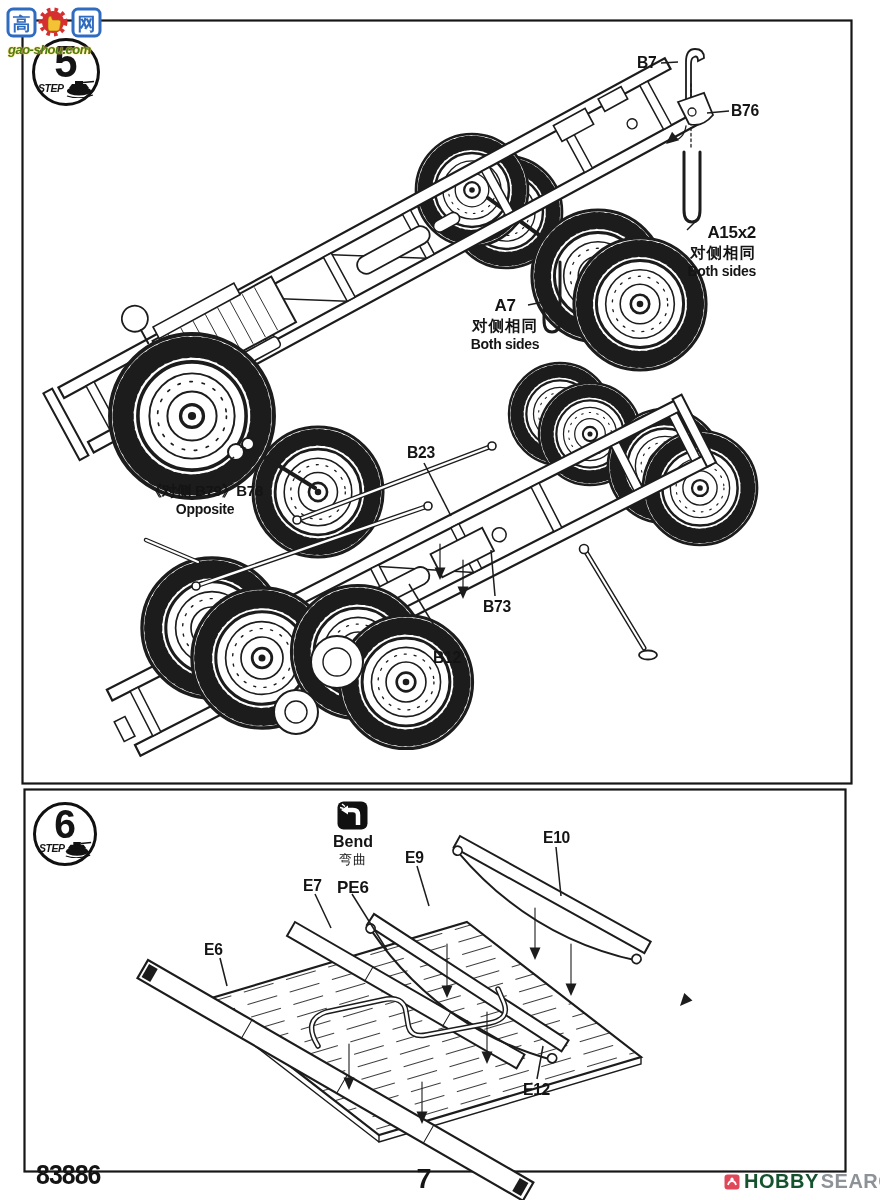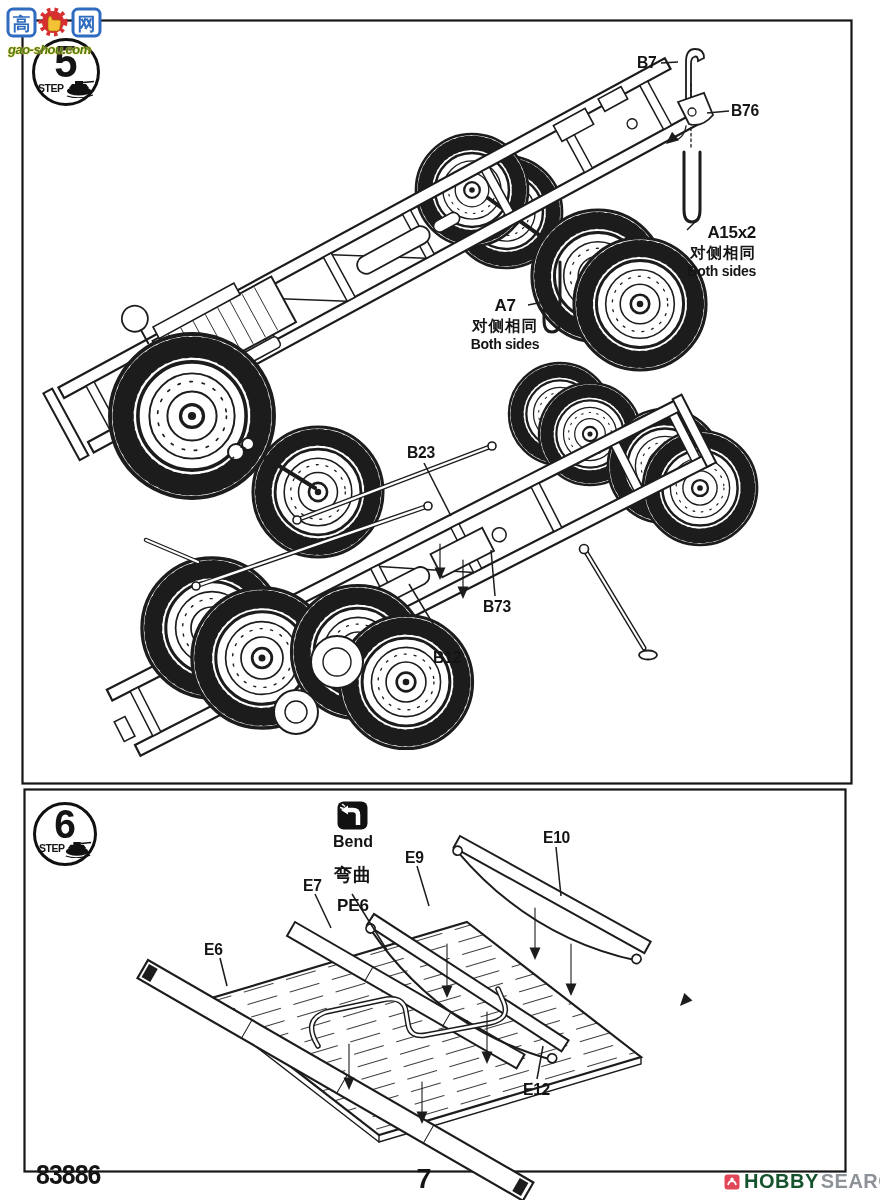--- a/index.html
+++ b/index.html
@@ -9,26 +9,26 @@
   .lbl{position:absolute;font-weight:bold;font-size:17px;letter-spacing:-0.3px;
        white-space:nowrap;transform:scaleX(0.92);transform-origin:left top;line-height:1.05;}
   .lbl-block{position:absolute;text-align:center;font-weight:bold;line-height:1.25;}
   .lbl-block .part{font-size:17px;letter-spacing:-0.3px;}
   .lbl-block .cn{font-size:15.5px;font-weight:600;letter-spacing:1px;}
   .lbl-block .en{font-size:14px;letter-spacing:-0.3px;}
   .badge{position:absolute;width:62px;height:62px;border:3.5px solid #101010;border-radius:50%;
          background:#fff;z-index:5;}
   .badge .num{position:absolute;top:-4px;left:0;right:0;text-align:center;
               font-size:44px;font-weight:bold;transform:scaleX(0.95);}
-  .badge .stp{position:absolute;left:3px;bottom:9px;font-size:10.5px;font-weight:bold;letter-spacing:-0.5px;}
+  .badge .stp{position:absolute;left:3px;bottom:9px;font-size:10.5px;font-weight:bold;letter-spacing:-0.5px;font-style:italic;}
   .badge .tank{position:absolute;right:1px;bottom:5px;}
   .bend-icon{position:absolute;left:337px;top:801px;z-index:4;}
   .bend-block{position:absolute;left:318px;top:833px;width:70px;text-align:center;font-weight:bold;z-index:4;}
   .bend-block .b-en{font-size:16px;font-weight:600;letter-spacing:0;}
-  .bend-block .b-cn{font-size:18px;font-weight:700;letter-spacing:1px;margin-top:12px;}
+  .bend-block .b-cn{font-size:13px;font-weight:400;letter-spacing:1px;}
   .bend-block .b-part{font-size:17px;margin-top:9px;}
   .footer-kit{position:absolute;left:36px;top:1160px;font-size:27px;font-weight:bold;
               letter-spacing:-1px;transform:scaleX(0.92);transform-origin:left top;}
   .footer-page{position:absolute;left:404px;top:1164px;width:40px;text-align:center;
                font-size:27px;font-weight:bold;}
   .gaoshou{position:absolute;left:6px;top:6px;z-index:6;width:110px;}
   .gaoshou .url{font-size:13px;font-weight:bold;font-style:italic;color:#4d7c0f;
                 letter-spacing:-0.5px;text-shadow:0 0 2px #ffd76e,0 0 1px #ffd76e;margin-top:-2px;margin-left:2px;}
   .hobbysearch{position:absolute;left:724px;top:1170px;display:flex;align-items:center;gap:4px;
                font-size:20px;font-weight:bold;z-index:6;}
@@ -323,20 +323,24 @@
   </div>
 
   <div class="lbl-block" style="left:455px;top:295px;width:100px;">
     <div class="part">A7</div>
     <div class="cn">对侧相同</div>
     <div class="en">Both sides</div>
   </div>
 
   <div class="lbl" style="left:407px;top:444px;">B23</div>
 
+  <div class="lbl-block" style="left:130px;top:482px;width:150px;">
+    <div class="part" style="font-size:15px;">《对侧 B79》B78</div>
+    <div class="en">Opposite</div>
+  </div>
 
   <div class="lbl" style="left:483px;top:598px;">B73</div>
   <div class="lbl" style="left:433px;top:649px;">B12</div>
 
   <svg class="bend-icon" width="31" height="29" viewBox="0 0 31 29">
     <rect x="0.5" y="0.5" width="30" height="28" rx="6" fill="#111"></rect>
     <path d="M21,24 V14 q0,-5 -5,-5 h-6" fill="none" stroke="#fff" stroke-width="4.5"></path>
     <path d="M11,4.5 L4,9 L11,13.5 Z" fill="#fff"></path>
     <g stroke="#fff" stroke-width="1.4">
       <line x1="5" y1="3" x2="8" y2="5.5"></line>

